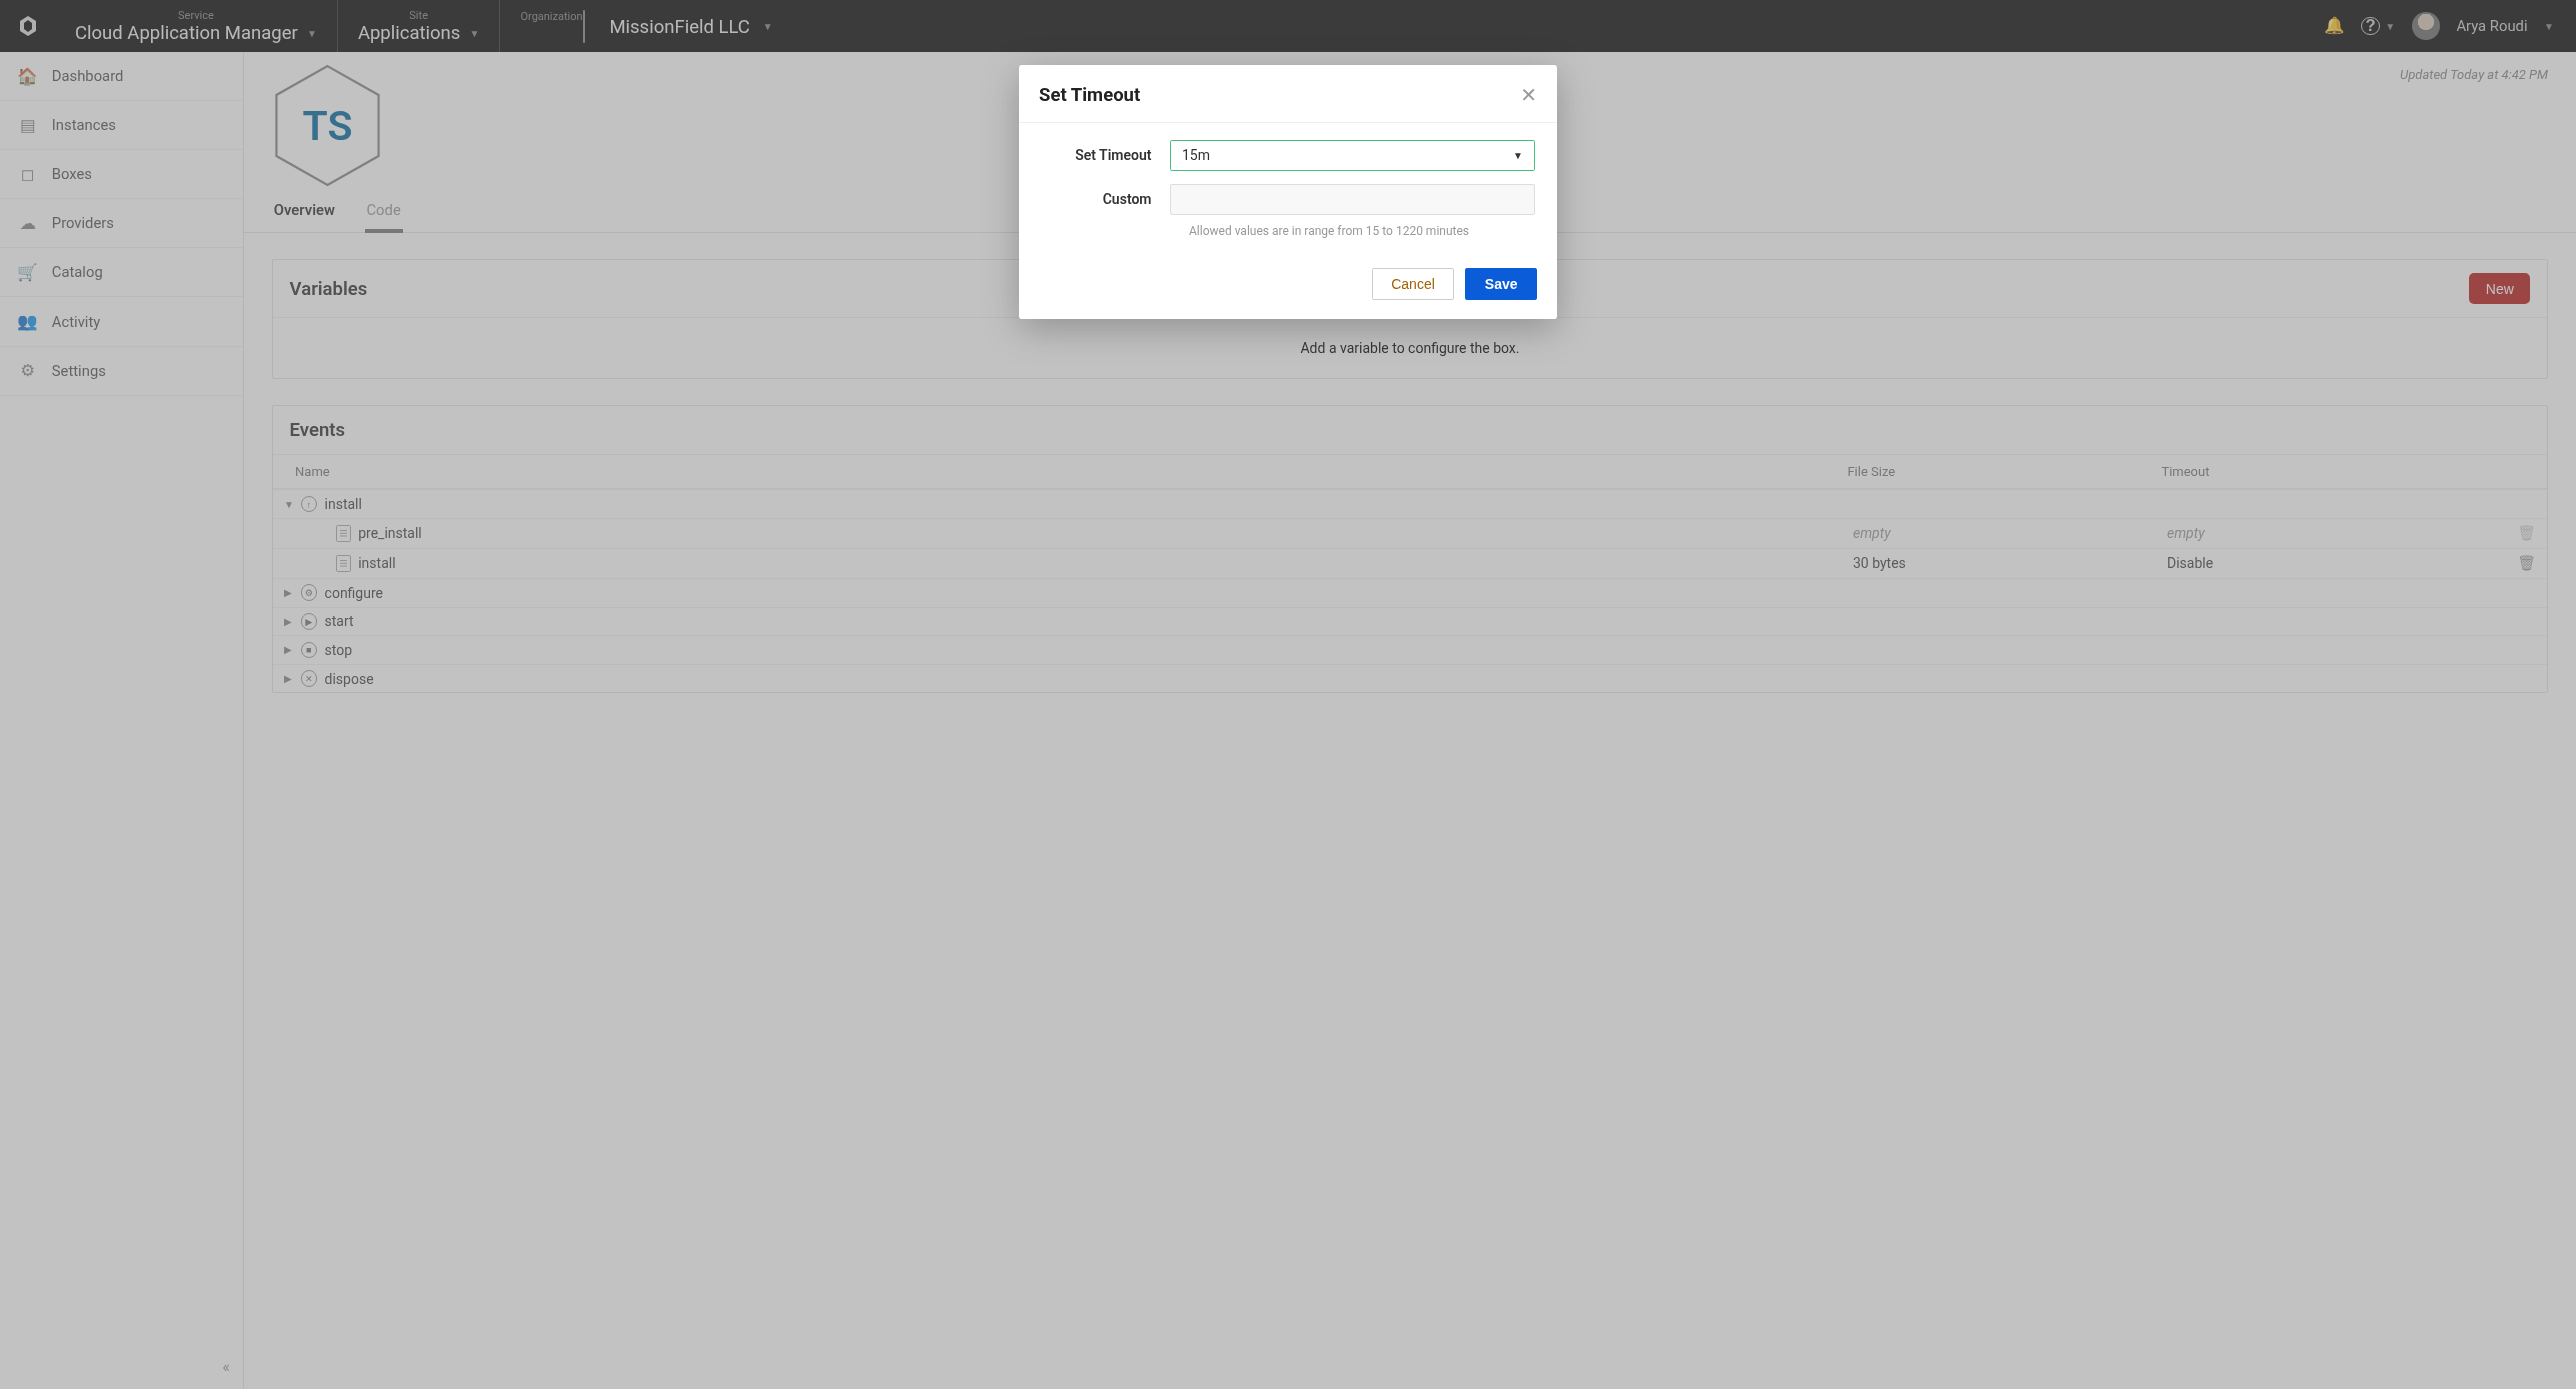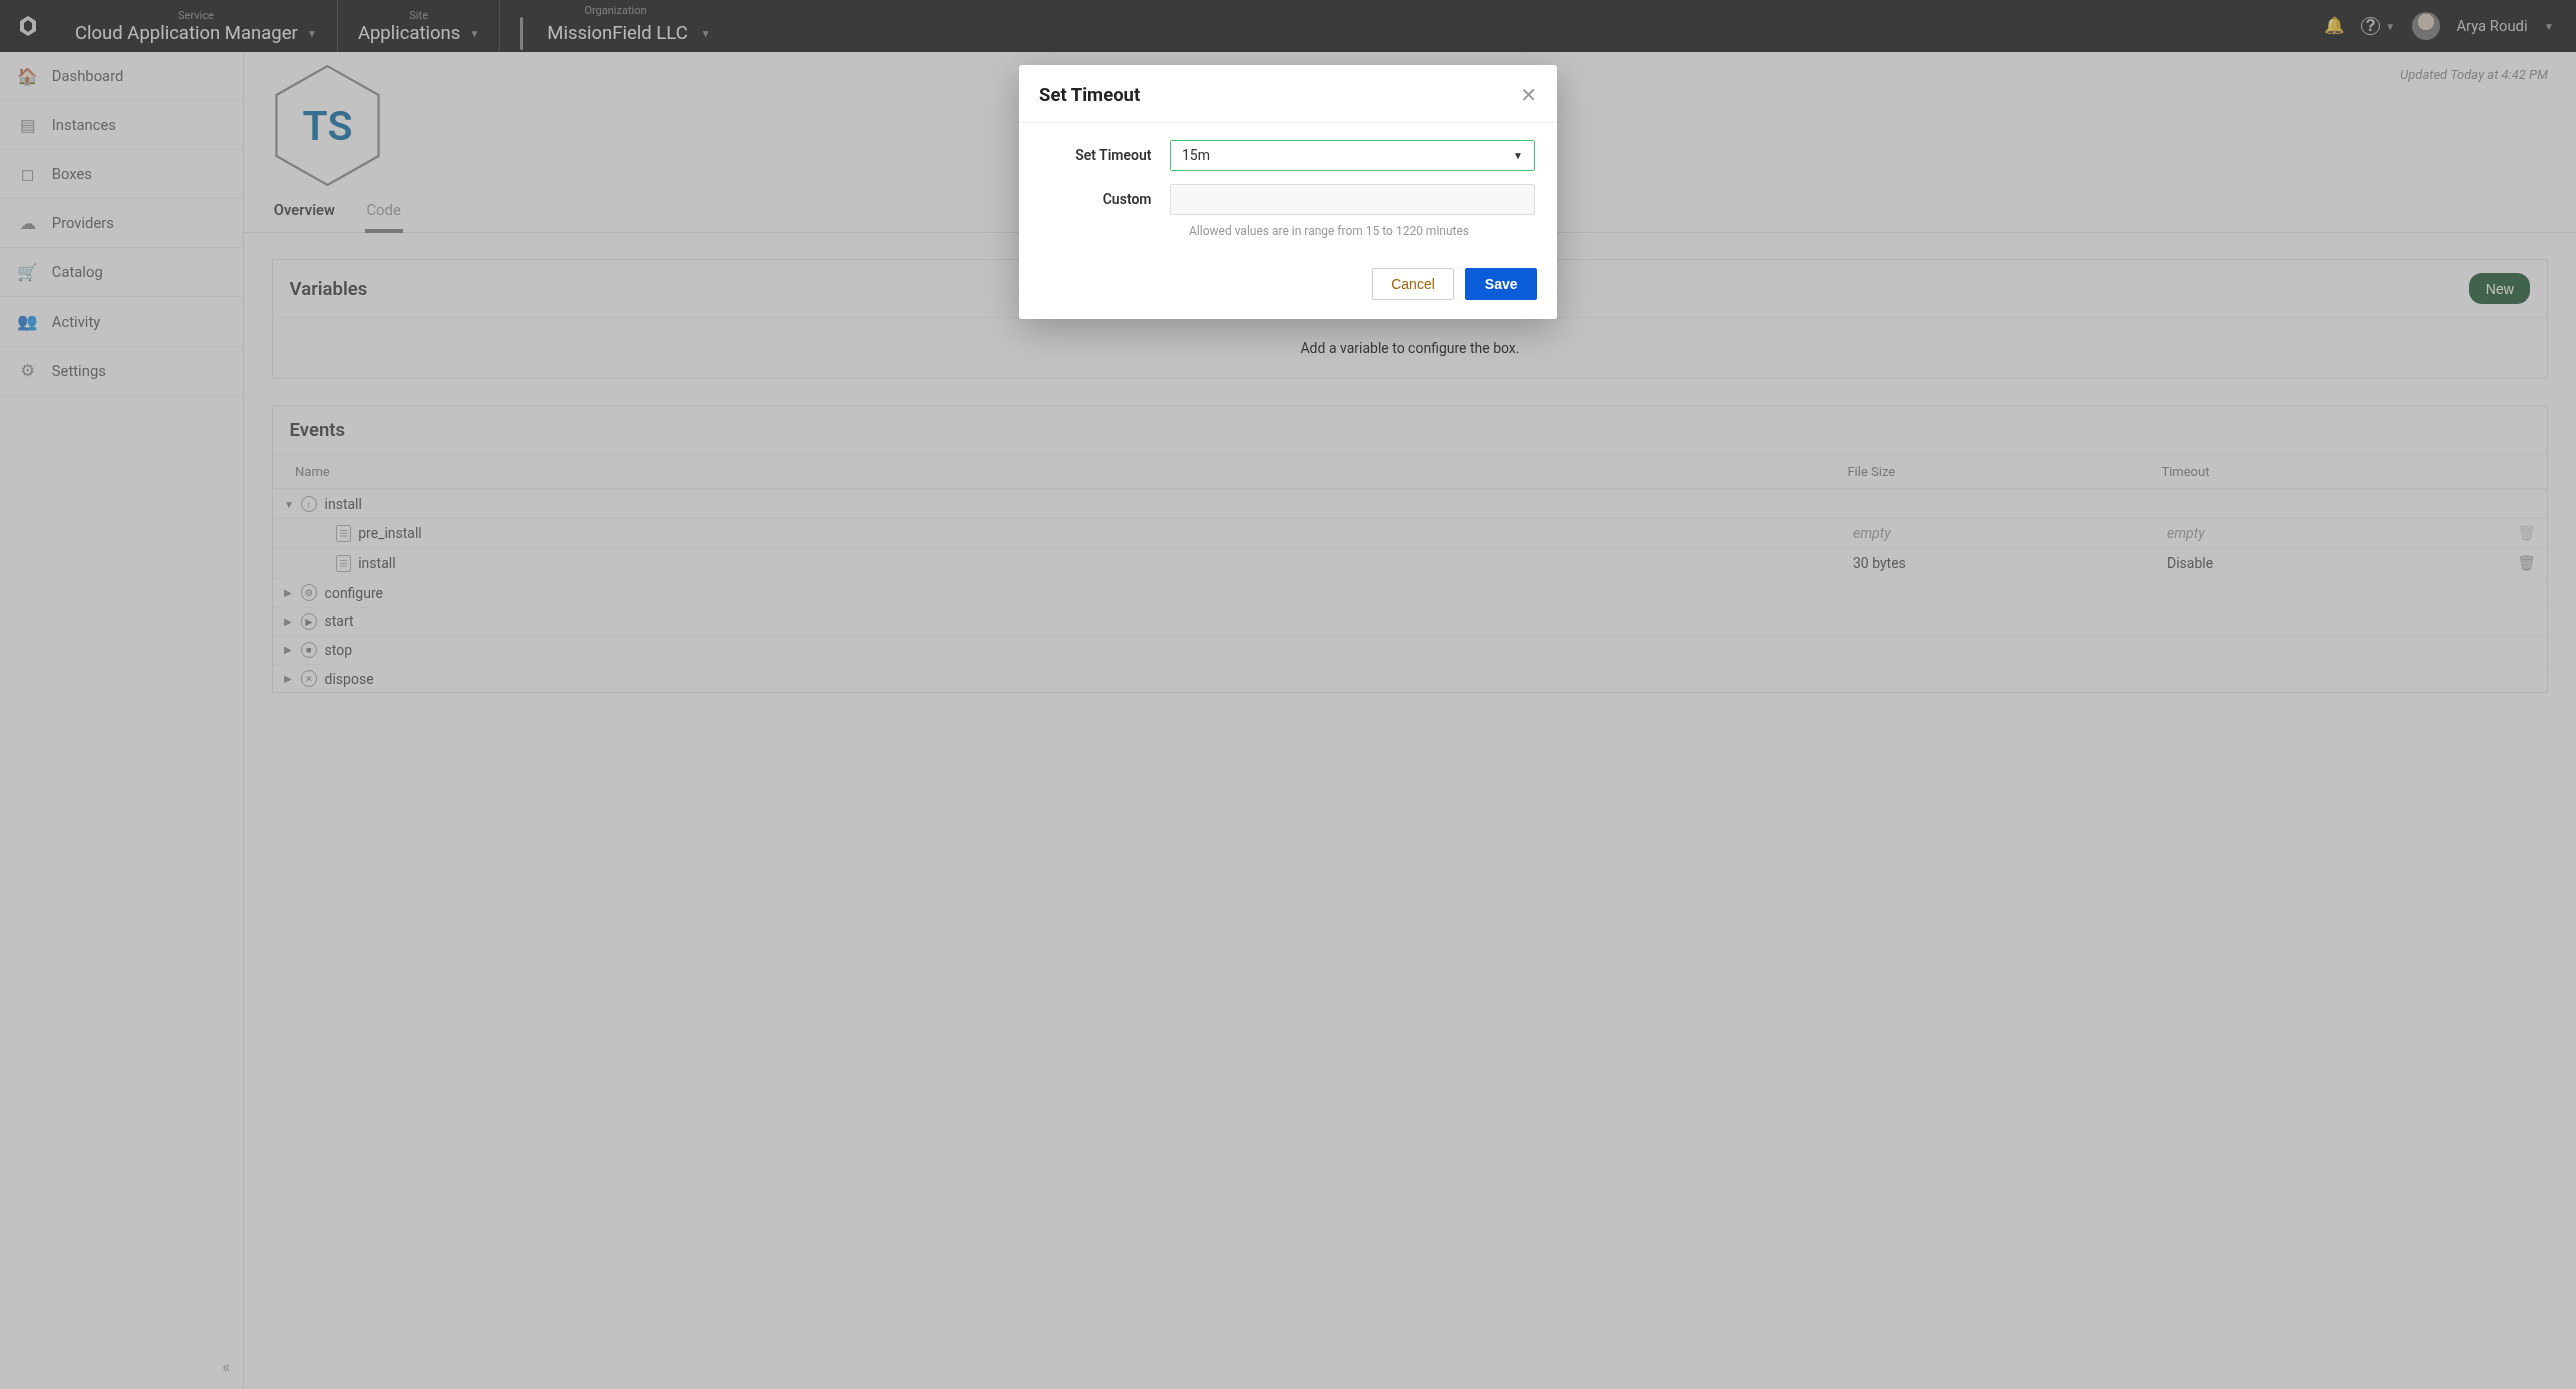--- a/index.html
+++ b/index.html
@@ -38,21 +38,21 @@
   .tabs { display:flex; gap:28px; padding:0 28px; border-bottom:0.9px solid #e3e3e3; margin-top:0; }
   .tab { padding:11px 1.8px 13px 1.8px; font-size:14.8px; color:#999; position:relative; cursor:pointer; }
   .tab.active { color:#333; font-weight:600; }
   .tab.current-sub::after { content:""; position:absolute; left:0; right:0; bottom:-0.9px; height:3.7px; background:#777; }
 
   .content { padding:26px 28px; }
   .panel { border:0.9px solid #e3e3e3; border-radius:1.8px; margin-bottom:26px; }
   .panel-head { display:flex; align-items:center; padding:13px 16.6px; }
   .panel-title { font-size:18.5px; font-weight:600; color:#333; }
   .panel-actions { margin-left:auto; }
-  .btn-new { background:#14532d; color:#fff; border:none; padding:7.4px 16.6px; font-size:14px; border-radius:13px; cursor:pointer; }
+  .btn-new { background:#b91c1c; color:#fff; border:none; padding:7.4px 16.6px; font-size:14px; border-radius:5px; cursor:pointer; }
   .panel-body-empty { padding:22px; text-align:center; color:#000000; font-size:14px; border-top:0.9px solid #eee; }
 
   
   .events-columns { display:grid; grid-template-columns: 1fr 314px 314px 55px; padding:9.2px 16.6px; color:#777; font-size:13px; border-top:0.9px solid #eee; border-bottom:0.9px solid #eee; }
   .event-row { display:grid; grid-template-columns: 1fr 314px 314px 55px; align-items:center; padding:5.5px 11px; font-size:14px; color:#444; border-top:0.9px solid #f3f3f3; }
   .event-row:first-of-type { border-top:none; }
   .ev-name { display:flex; align-items:center; gap:7.4px; }
   .tri { width:9.2px; display:inline-block; color:#888; font-size:10px; }
   .circ { width:16.6px; height:16.6px; border:0.9px solid #999; border-radius:50%; display:inline-flex; align-items:center; justify-content:center; font-size:9.2px; color:#777; }
   .file-icn { width:14.8px; height:16.6px; border:0.9px solid #aaa; border-radius:1.8px; display:inline-block; position:relative; }
@@ -101,21 +101,21 @@
       </span>
   </div>
   <div class="topbar-section">
     <span class="topbar-label">Site</span>
     <span class="topbar-value">
         <span>Applications</span>
         <span class="chev">▼</span>
       </span>
   </div>
   <div class="topbar-section" style="display:flex;flex-direction:row;align-items:center;">
-    <div style="display:flex;flex-direction:column;">
+    <div style="display:flex;">
       <span class="topbar-label">Organization</span>
       <span class="topbar-value" style="gap:13px;">
         <span class="topbar-org-bar"></span>
         <span>MissionField LLC</span>
         <span class="chev">▼</span>
       </span>
     </div>
   </div>
   <div class="topbar-right">
     <span class="glyph" style="font-size:16.6px;">🔔</span>

